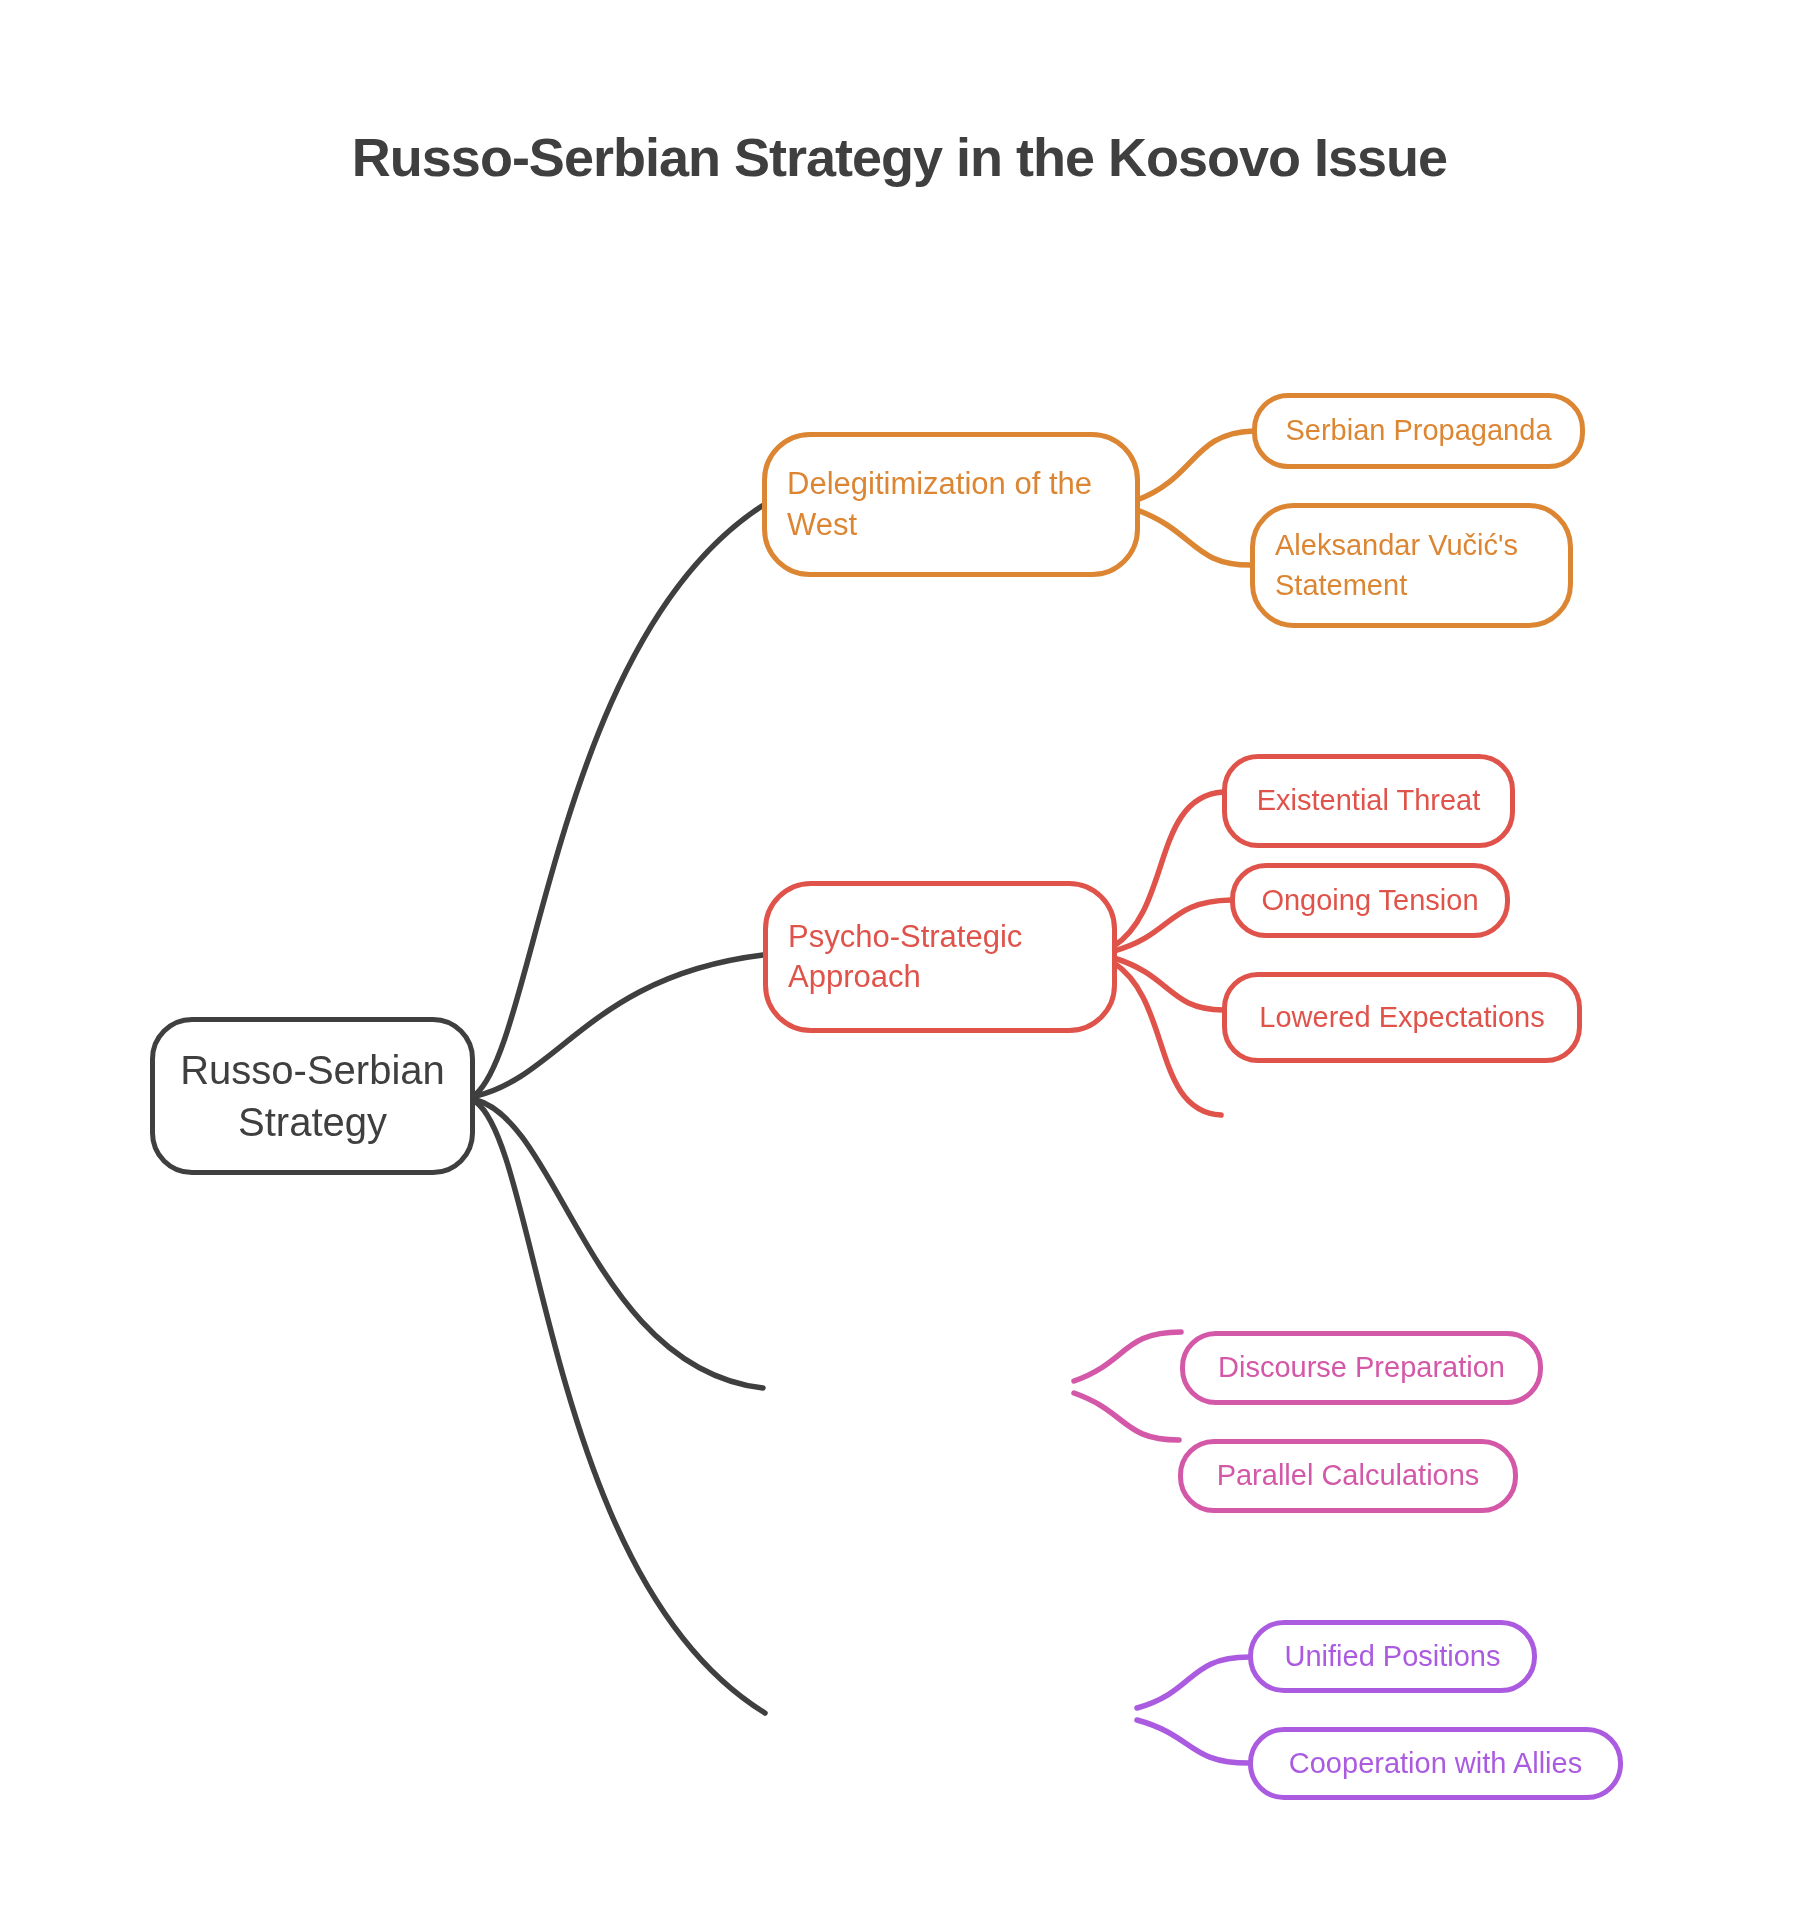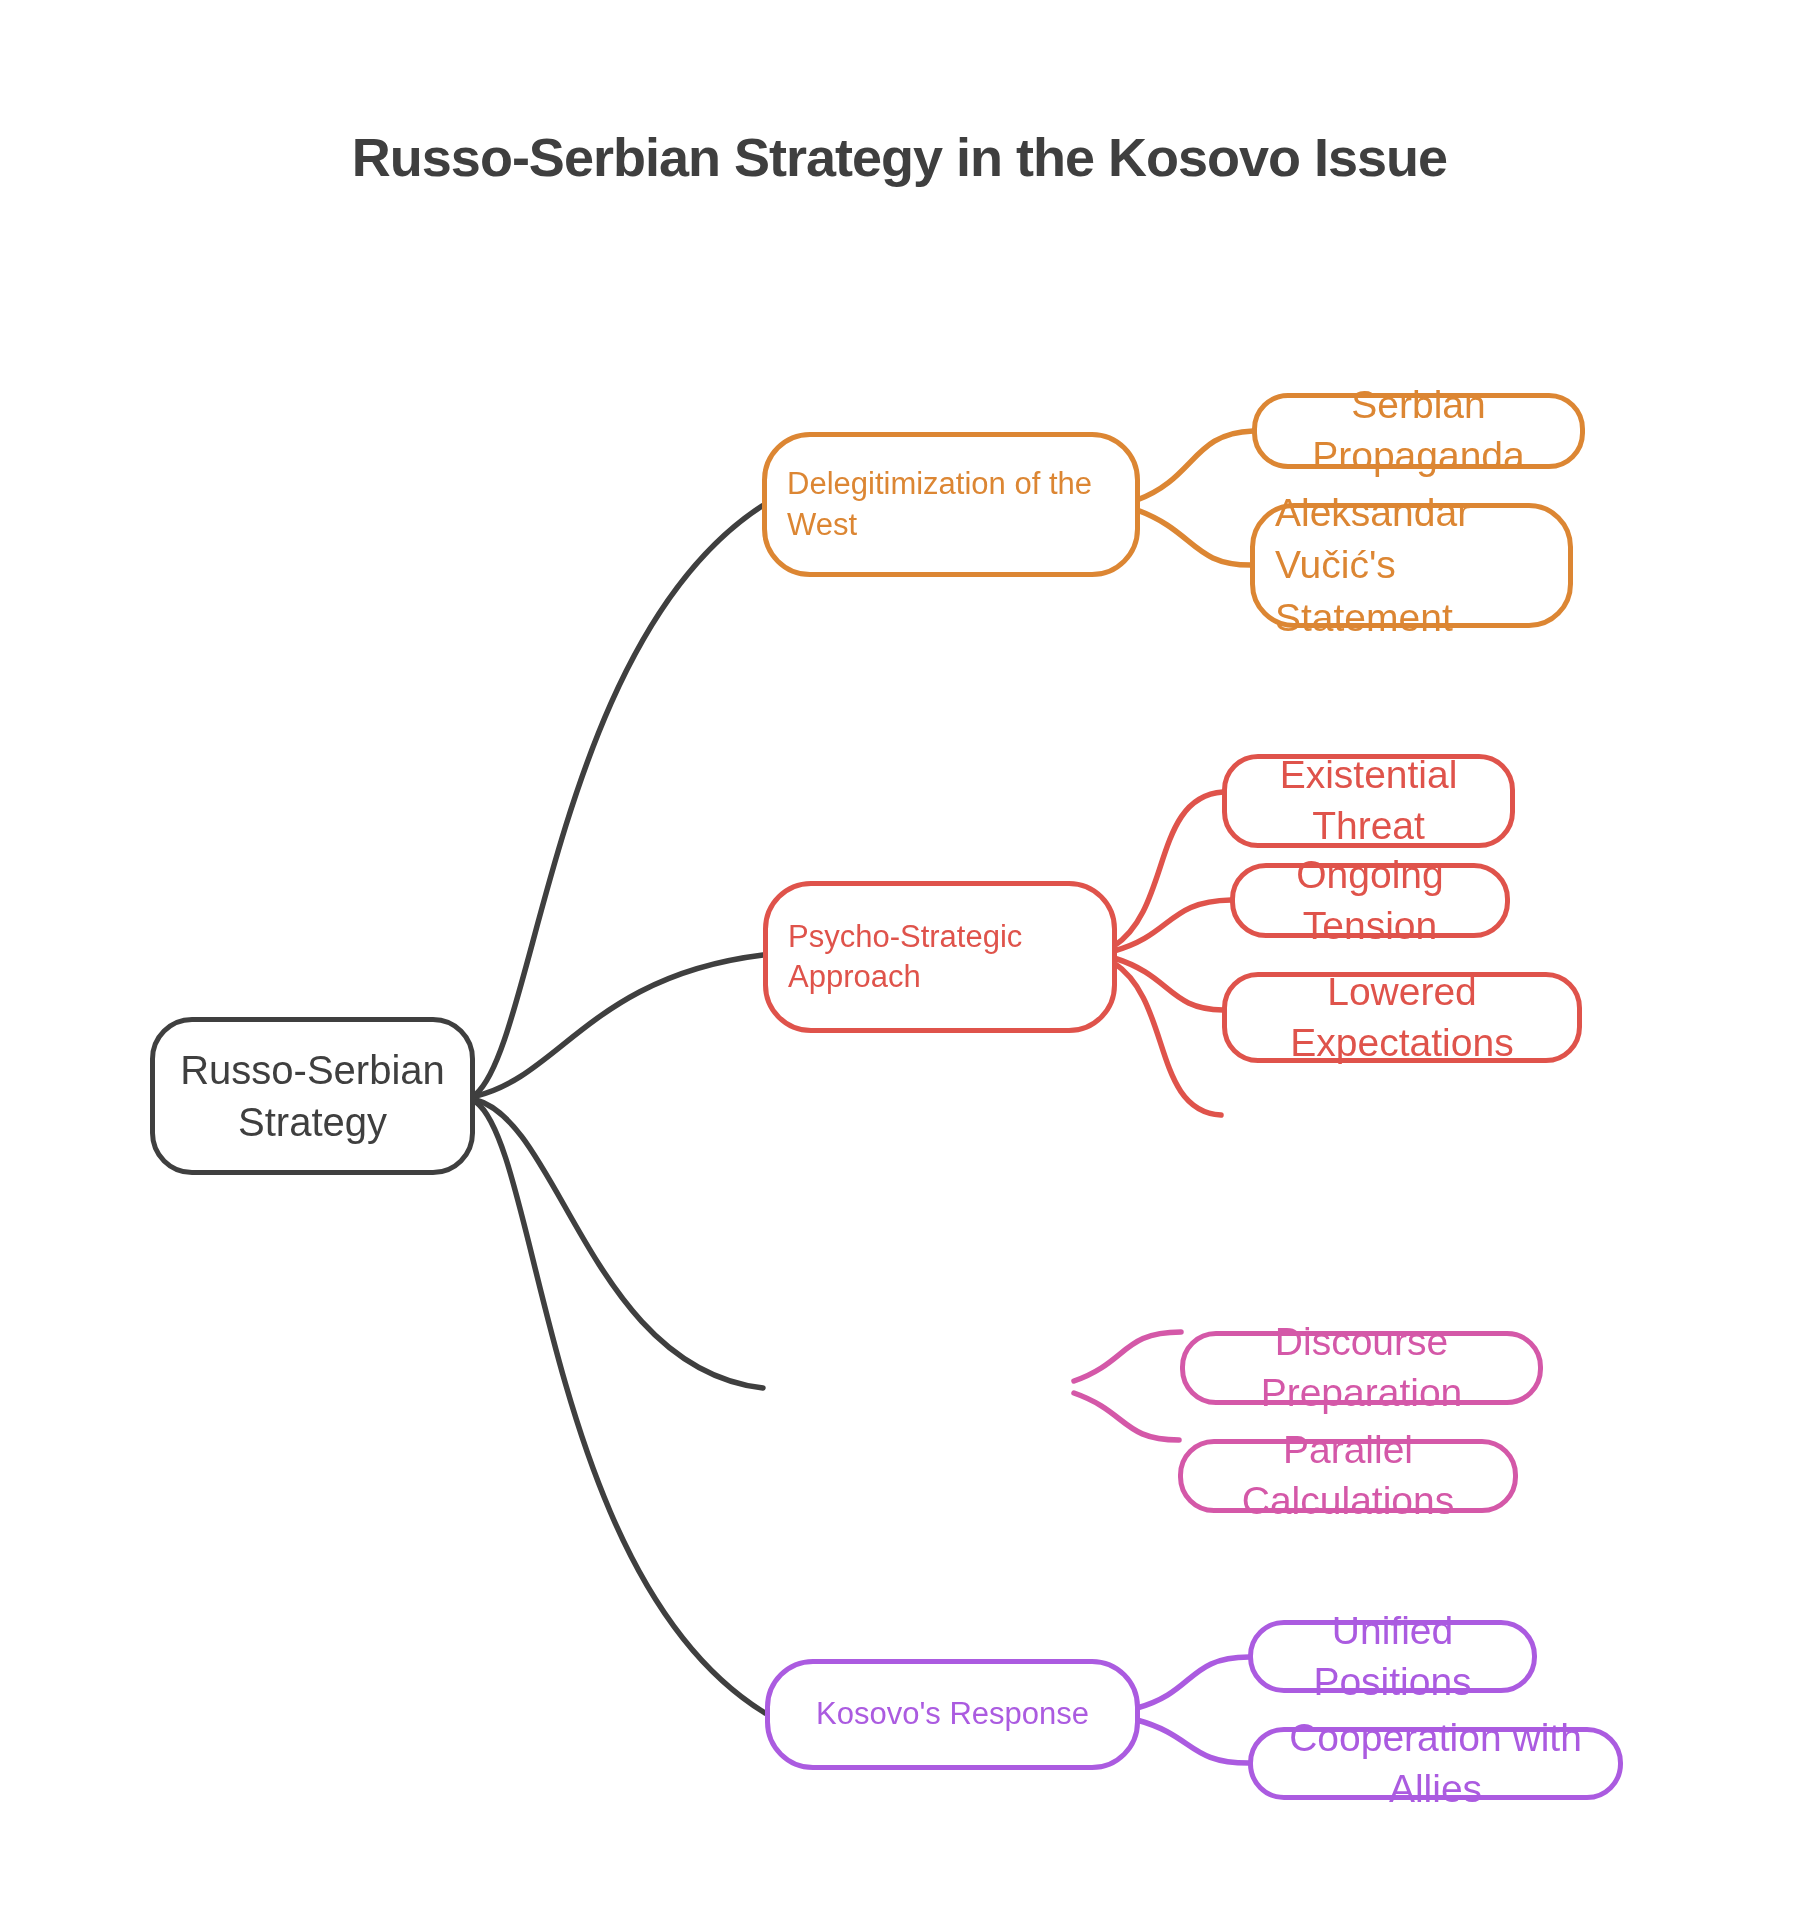--- a/index.html
+++ b/index.html
@@ -38,21 +38,21 @@
     background:#fff;
     border:5px solid var(--dark);
     display:flex;align-items:center;justify-content:center;
     text-align:center;
     color:var(--dark);
     line-height:1.3;
   }
   .node.n-left{justify-content:center;text-align:left;padding:0 22px 0 20px;}
   .node.root{border-radius:42px;font-size:40px;}
   .node.branch{border-radius:48px;font-size:31px;}
-  .node.child{border-radius:36px;font-size:39px;}
+  .node.child{border-radius:36px;font-size:29px;}
   .node.child.tall{border-radius:44px;}
   .c-orange{border-color:var(--orange);color:var(--orange);}
   .c-red{border-color:var(--red);color:var(--red);}
   .c-pink{border-color:var(--pink);color:var(--pink);margin-top:36px;}
   .c-purple{border-color:var(--purple);color:var(--purple);}
 </style>
 </head>
 <body>
 
 <div class="canvas">
@@ -108,23 +108,20 @@
     <span>Lowered Expectations</span>
   </div>
 
   <div class="node child c-pink" style="left:1180px;top:1295px;width:363px;height:74px;">
     <span>Discourse Preparation</span>
   </div>
   <div class="node child c-pink" style="left:1178px;top:1403px;width:340px;height:74px;">
     <span>Parallel Calculations</span>
   </div>
 
-  <div class="node branch c-purple" style="left:765px;top:1659px;width:375px;height:111px;">
-    <span>Kosovo's Response</span>
-  </div>
   <div class="node child c-purple" style="left:1248px;top:1620px;width:289px;height:73px;">
     <span>Unified Positions</span>
   </div>
   <div class="node child c-purple" style="left:1248px;top:1727px;width:375px;height:73px;">
     <span>Cooperation with Allies</span>
   </div>
 
 </div>
 
 </body></html>

